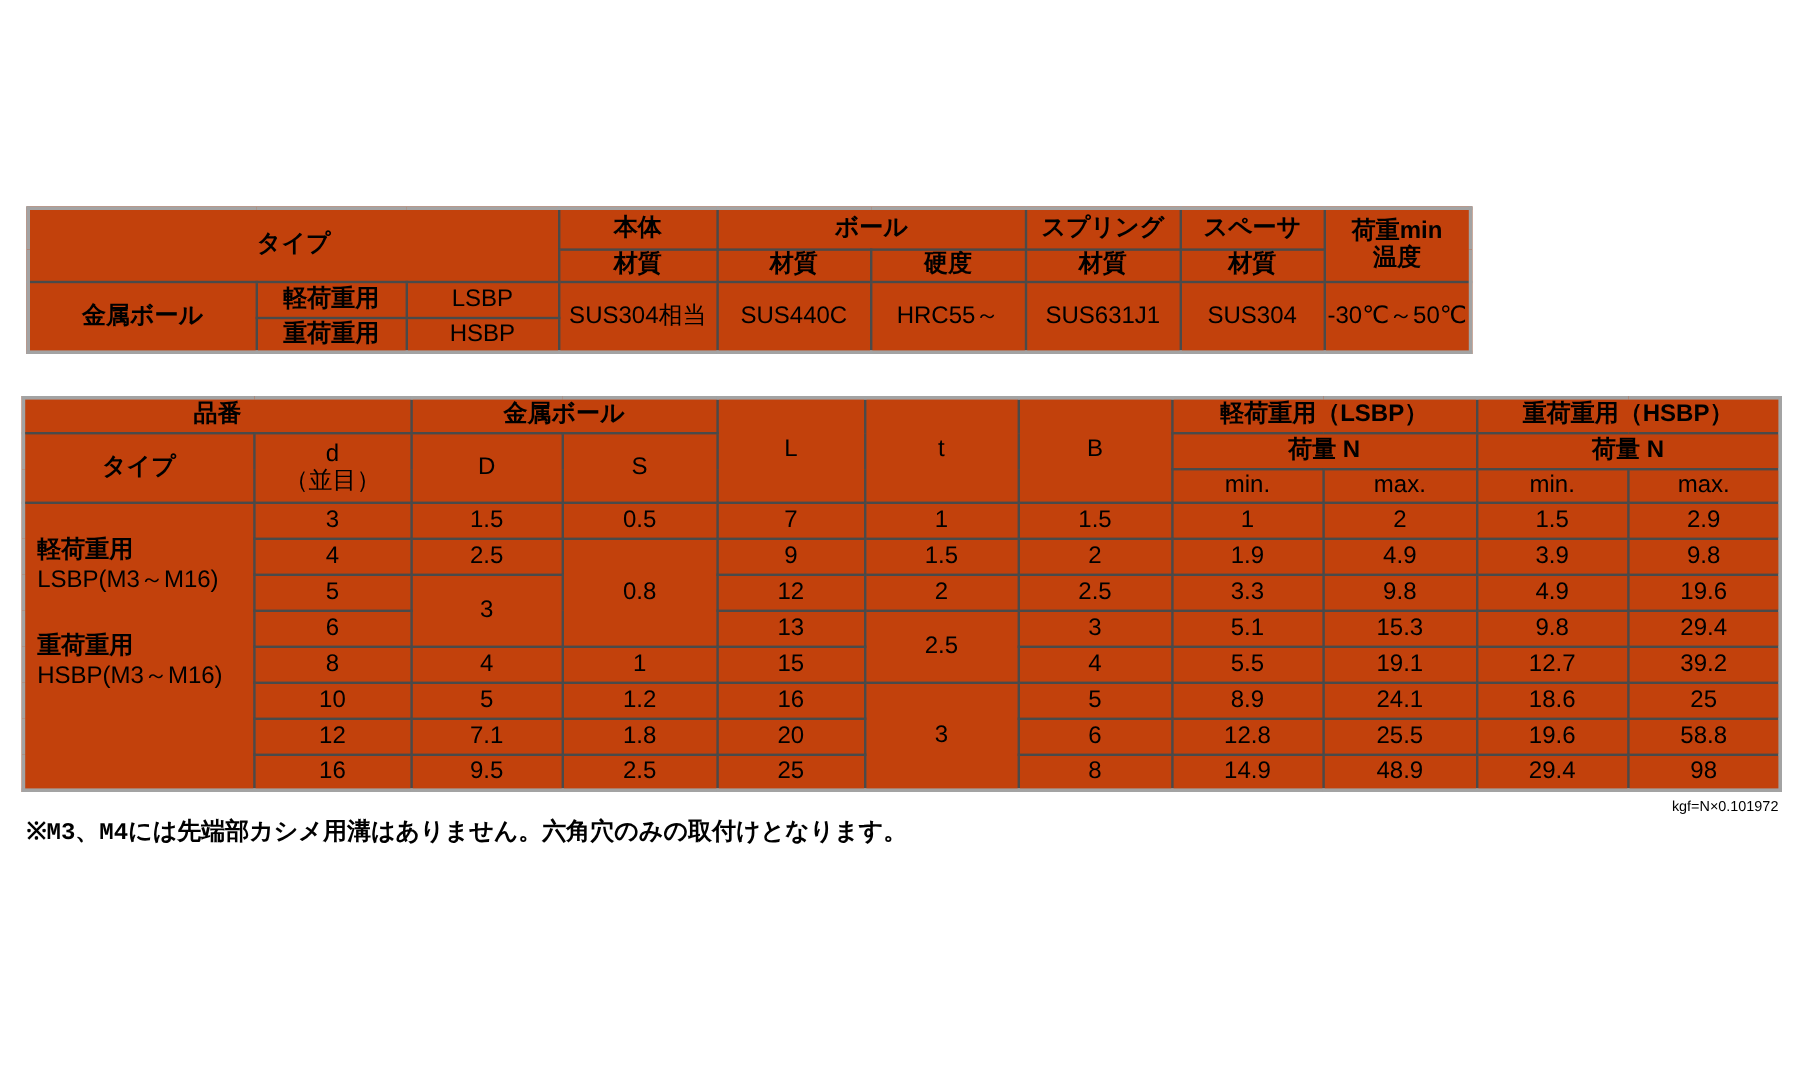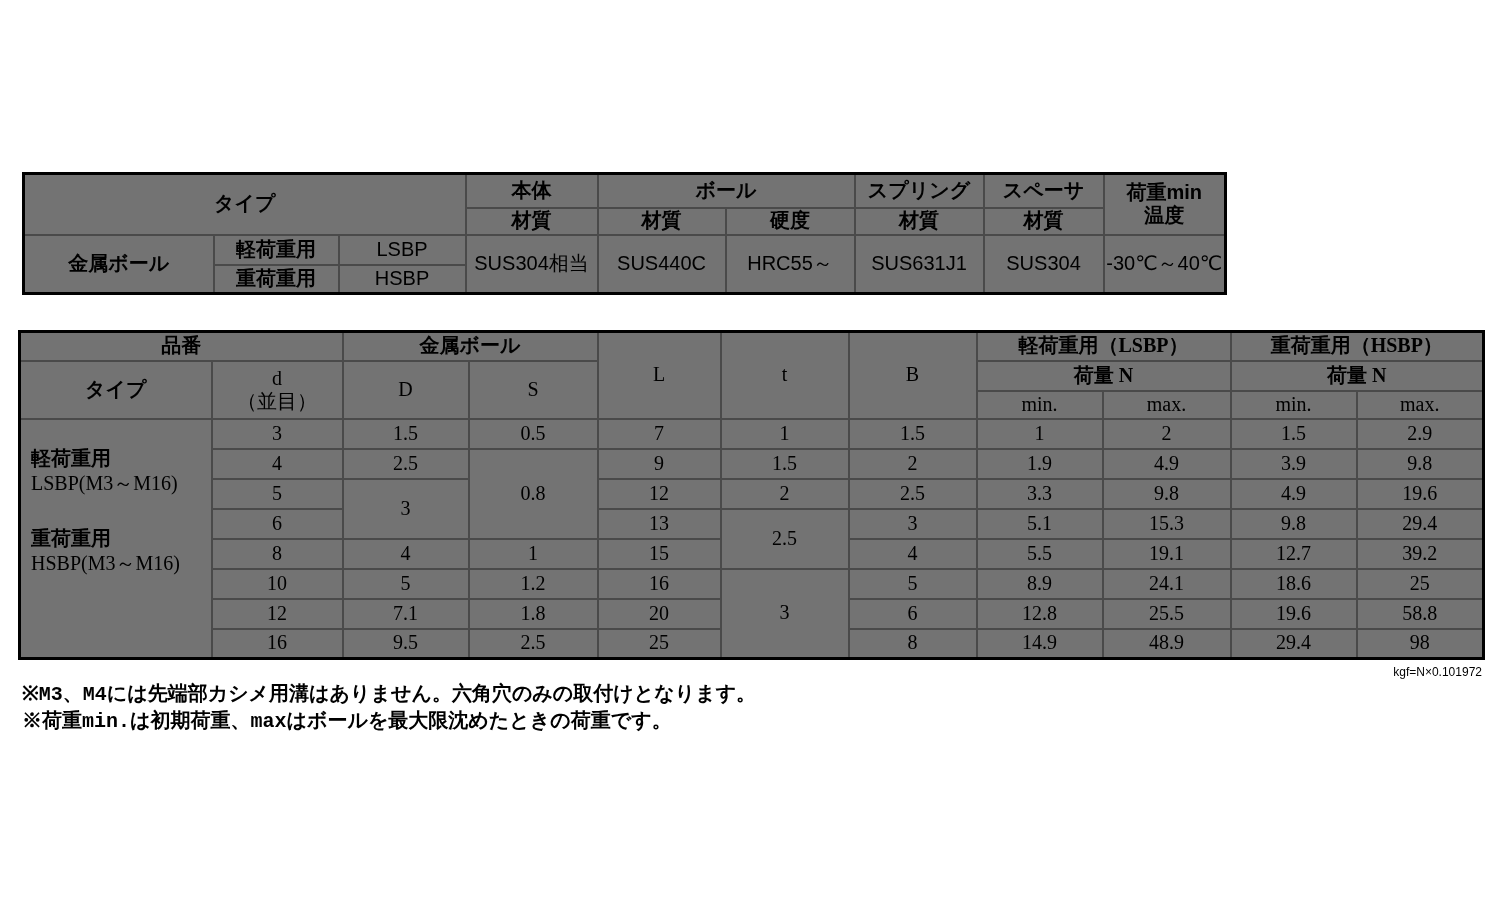--- a/index.html
+++ b/index.html
@@ -18,36 +18,36 @@
   .page {
     position: absolute;
     left: 0; top: 0;
     width: 1500px; height: 900px;
     background: #ffffff;
   }
   table {
     border-collapse: collapse;
     table-layout: fixed;
     position: absolute;
-    background: #737373;
-    border: 3px solid #000000;
+    background: #c2410c;
+    border: 3px solid #a3a3a3;
   }
   td {
     border: 2px solid #4a4a4a;
     text-align: center;
     vertical-align: middle;
     padding: 0;
     font-size: 20px;
     line-height: 1.18;
     overflow: hidden;
     white-space: nowrap;
   }
   .jp-b { font-weight: bold; }
   .t1 { left: 22px; top: 172px; width: 1204px; }
-  .t2 { left: 18px; top: 330px; width: 1464px; font-family: Liberation Serif, serif; }
+  .t2 { left: 18px; top: 330px; width: 1464px; }
   .t1 .r1 { height: 34px; }
   .t1 .r2 { height: 27px; }
   .t1 .r3 { height: 30px; }
   .t1 .r4 { height: 29px; }
   .t2 .ra { height: 29px; }
   .t2 .rb { height: 30px; }
   .t2 .rc { height: 28px; }
   .t2 .rd { height: 30px; }
   .type-cell {
     text-align: left;
@@ -115,21 +115,21 @@
     </tr>
     <tr class="r3">
       <td rowspan="2" class="jp-b">金属ボール</td>
       <td class="jp-b">軽荷重用</td>
       <td>LSBP</td>
       <td rowspan="2">SUS304相当</td>
       <td rowspan="2">SUS440C</td>
       <td rowspan="2">HRC55～</td>
       <td rowspan="2">SUS631J1</td>
       <td rowspan="2">SUS304</td>
-      <td rowspan="2">-30℃～40℃</td>
+      <td rowspan="2">-30℃～50℃</td>
     </tr>
     <tr class="r4">
       <td class="jp-b">重荷重用</td>
       <td>HSBP</td>
     </tr>
   </tbody>
     </table>
 
   <table class="t2">
     <colgroup>
@@ -268,16 +268,15 @@
       <td>48.9</td>
       <td>29.4</td>
       <td>98</td>
     </tr>
   </tbody>
     </table>
 
   <div class="kgf">kgf=N×0.101972</div>
   <div class="notes">
     <div>※M3、M4には先端部カシメ用溝はありません。六角穴のみの取付けとなります。</div>
-    <div>※荷重min.は初期荷重、maxはボールを最大限沈めたときの荷重です。</div>
   </div>
 
 </div>
 
 </body></html>

